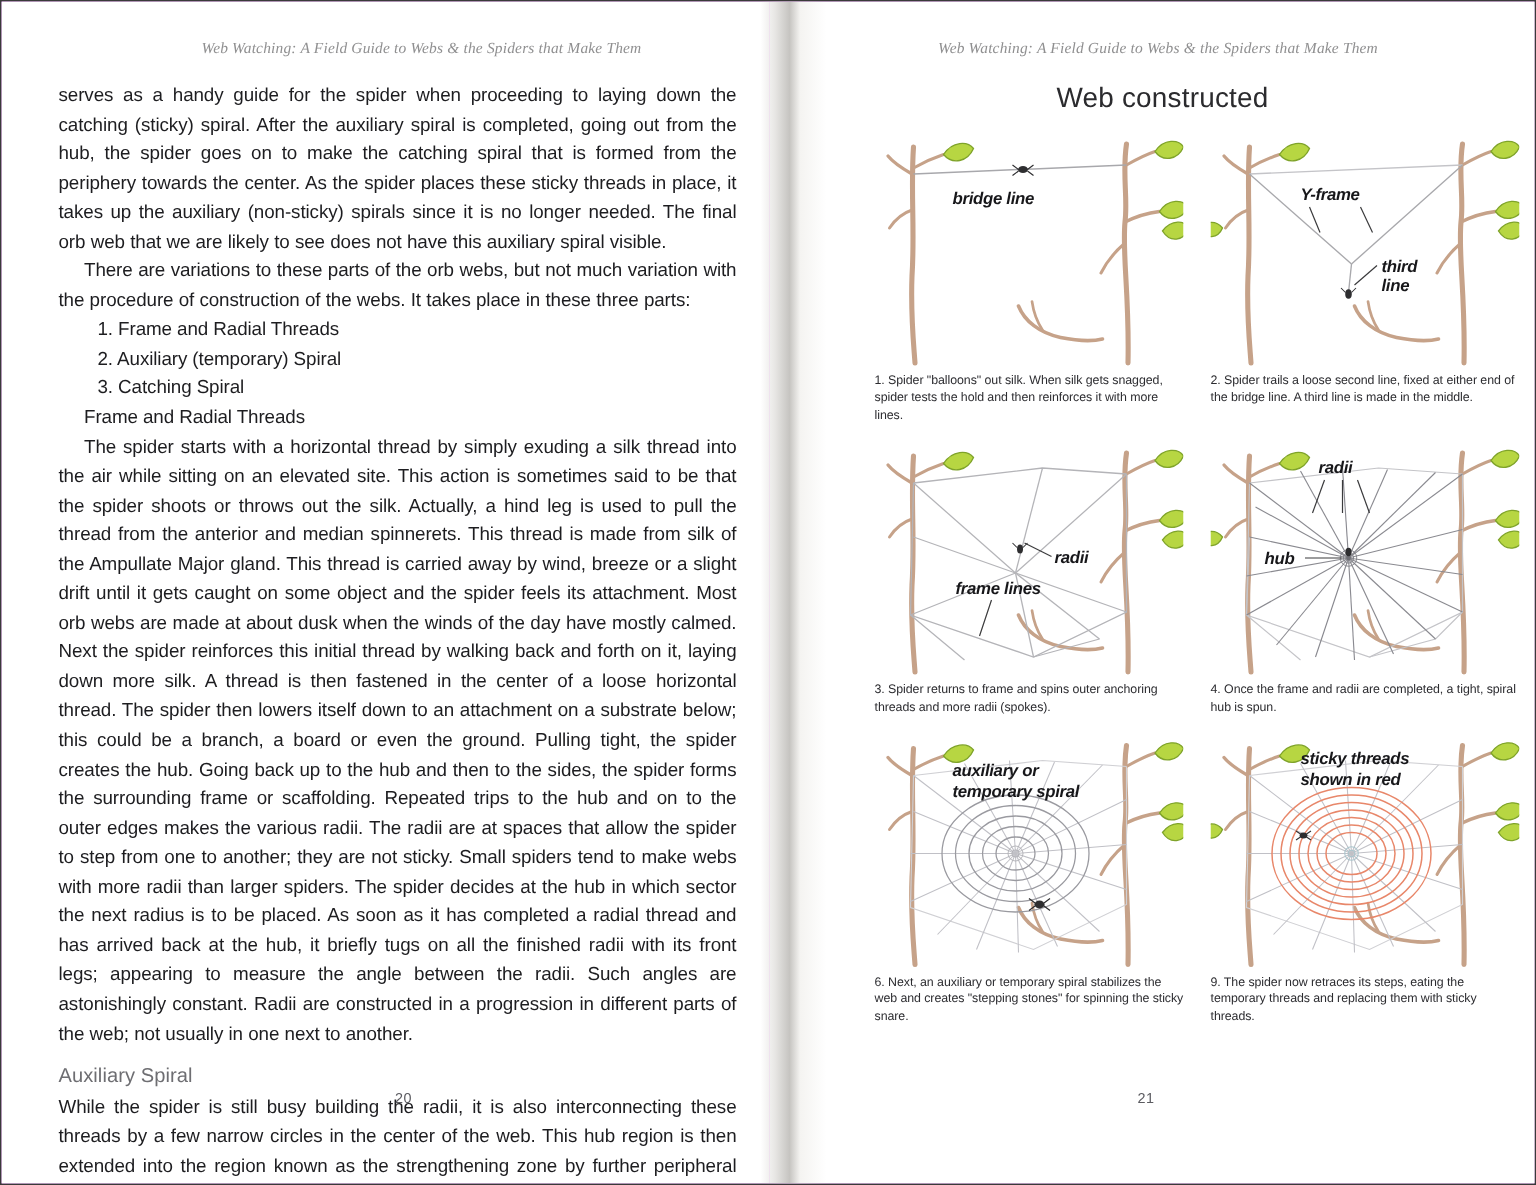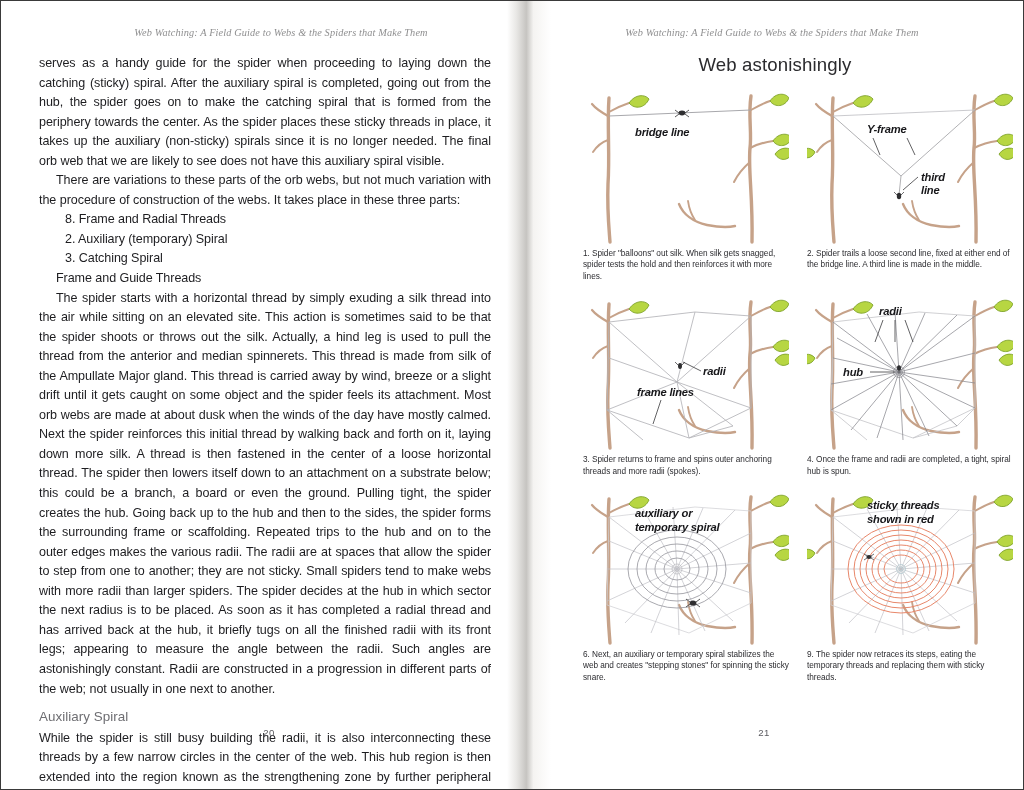--- a/index.html
+++ b/index.html
@@ -166,43 +166,43 @@
   <div class="page" id="page-left">
 
     <div class="running-head">Web Watching: A Field Guide to Webs &amp; the Spiders that Make Them</div>
 
     <div class="body-col">
       <p class="bt noindent">serves as a handy guide for the spider when proceeding to laying down the catching (sticky) spiral. After the auxiliary spiral is completed, going out from the hub, the spider goes on to make the catching spiral that is formed from the periphery towards the center. As the spider places these sticky threads in place, it takes up the auxiliary (non-sticky) spirals since it is no longer needed. The final orb web that we are likely to see does not have this auxiliary spiral visible.</p>
 
       <p class="bt indent">There are variations to these parts of the orb webs, but not much variation with the procedure of construction of the webs. It takes place in these three parts:</p>
 
       <ol class="parts-list">
-        <li>8. Frame and Radial Threads</li>
+        <li>1. Frame and Radial Threads</li>
         <li>2. Auxiliary (temporary) Spiral</li>
         <li>3. Catching Spiral</li>
       </ol>
 
-      <div class="sub-run">Frame and Guide Threads</div>
+      <div class="sub-run">Frame and Radial Threads</div>
 
       <p class="bt indent">The spider starts with a horizontal thread by simply exuding a silk thread into the air while sitting on an elevated site. This action is sometimes said to be that the spider shoots or throws out the silk. Actually, a hind leg is used to pull the thread from the anterior and median spinnerets. This thread is made from silk of the Ampullate Major gland. This thread is carried away by wind, breeze or a slight drift until it gets caught on some object and the spider feels its attachment. Most orb webs are made at about dusk when the winds of the day have mostly calmed. Next the spider reinforces this initial thread by walking back and forth on it, laying down more silk. A thread is then fastened in the center of a loose horizontal thread. The spider then lowers itself down to an attachment on a substrate below; this could be a branch, a board or even the ground. Pulling tight, the spider creates the hub. Going back up to the hub and then to the sides, the spider forms the surrounding frame or scaffolding. Repeated trips to the hub and on to the outer edges makes the various radii. The radii are at spaces that allow the spider to step from one to another; they are not sticky. Small spiders tend to make webs with more radii than larger spiders. The spider decides at the hub in which sector the next radius is to be placed. As soon as it has completed a radial thread and has arrived back at the hub, it briefly tugs on all the finished radii with its front legs; appearing to measure the angle between the radii. Such angles are astonishingly constant. Radii are constructed in a progression in different parts of the web; not usually in one next to another.</p>
 
 
       <h2 class="sec-head">Auxiliary Spiral</h2>
 
       <p class="bt noindent">While the spider is still busy building the radii, it is also interconnecting these threads by a few narrow circles in the center of the web. This hub region is then extended into the region known as the strengthening zone by further peripheral turns. After construction of the radial threads has been completed, the strengthening zone is continued into a wide spiral towards the periphery; forming the</p>
     </div>
 
     <div class="folio" id="folio-left">20</div>
   </div>
 
   <div class="page" id="page-right">
 
     <div class="running-head">Web Watching: A Field Guide to Webs &amp; the Spiders that Make Them</div>
 
-    <h1 class="chapter-title">Web astonishingly</h1>
+    <h1 class="chapter-title">Web constructed</h1>
 
     <div id="fig-grid">
 
       <div class="fig-cell">
         <div class="fig-art">
           <svg viewBox="0 0 206 152">
             <g>
               <path d="M26 6 C24 34 27 62 25 92 C24 118 26 136 27 150" stroke="#c6a289" stroke-width="3.4" fill="none" stroke-linecap="round"></path>
               <path d="M25 24 C18 20 13 17 9 12" stroke="#c6a289" stroke-width="2.2" fill="none" stroke-linecap="round"></path>
               <path d="M25 48 C19 50 14 54 10 60" stroke="#c6a289" stroke-width="2" fill="none" stroke-linecap="round"></path>

